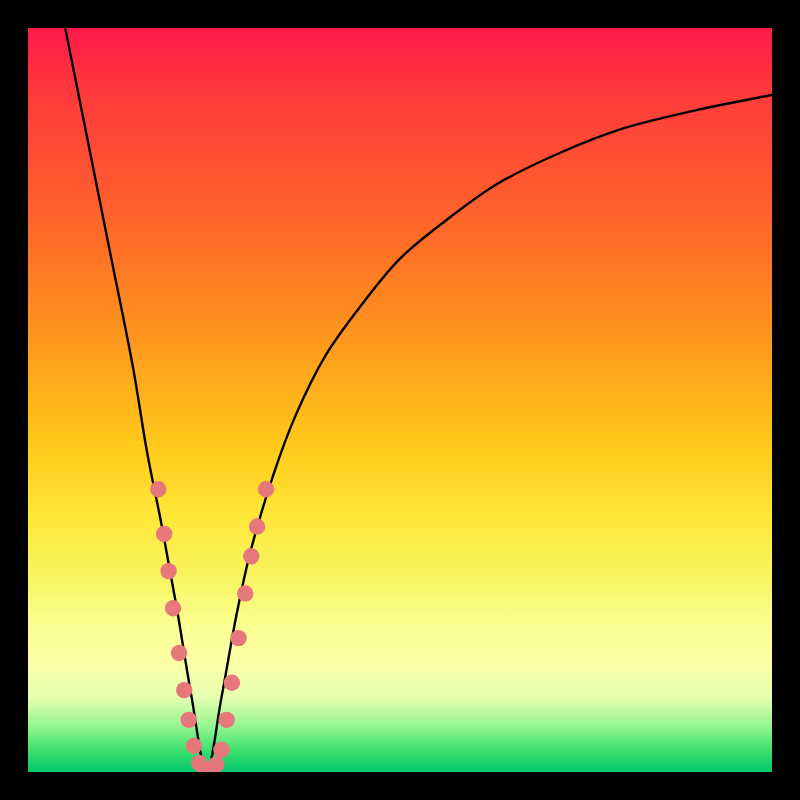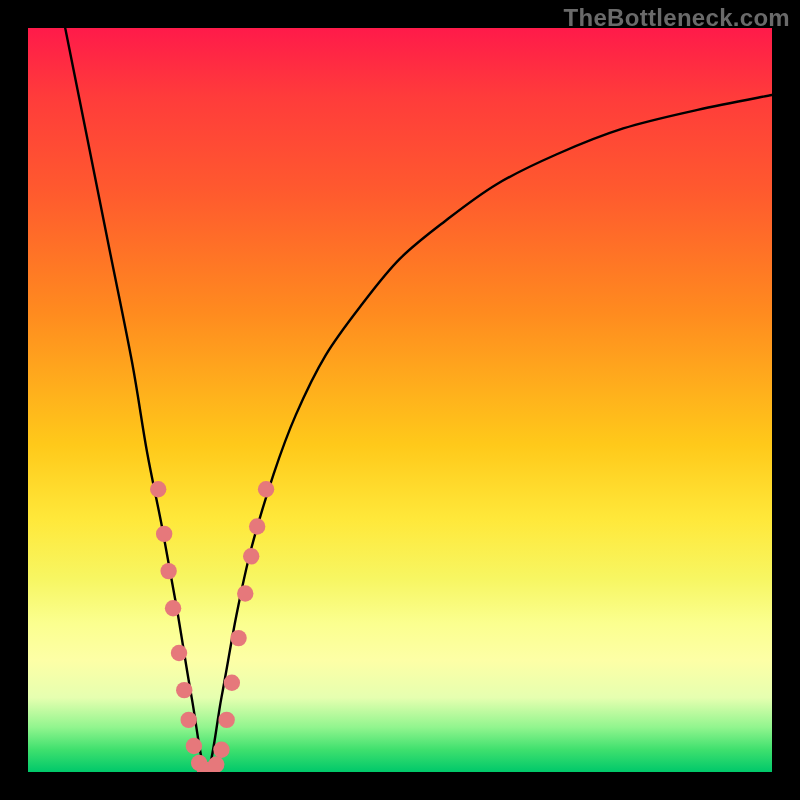--- a/index.html
+++ b/index.html
@@ -54,21 +54,20 @@
     position: absolute;
     left: 0;
     top: 0;
     width: 744px;
     height: 744px;
   }
 </style>
 </head>
 <body>
 <div class="outer">
-  <div class="watermark">TheBottleneck.com</div>
   <div class="plot">
     <svg class="curve" viewBox="0 0 744 744">
       <g id="curve-group">
           <path d="M 37.20 0.00 C 40.92 18.60, 52.08 74.40, 59.52 111.60 C 66.96 148.80, 74.40 186.00, 81.84 223.20 C 89.28 260.40, 97.96 301.32, 104.16 334.80 C 110.36 368.28, 114.08 396.80, 119.04 424.08 C 124.00 451.36, 128.96 472.44, 133.92 498.48 C 138.88 524.52, 143.84 551.80, 148.80 580.32 C 153.76 608.84, 158.72 642.32, 163.68 669.60 C 168.64 696.88, 173.60 744.00, 178.56 744.00 C 183.52 744.00, 188.48 695.64, 193.44 669.60 C 198.40 643.56, 203.36 612.56, 208.32 587.76 C 213.28 562.96, 217.00 544.36, 223.20 520.80 C 229.40 497.24, 238.08 468.72, 245.52 446.40 C 252.96 424.08, 259.16 406.72, 267.84 386.88 C 276.52 367.04, 286.44 345.96, 297.60 327.36 C 308.76 308.76, 322.40 291.40, 334.80 275.28 C 347.20 259.16, 358.36 244.28, 372.00 230.64 C 385.64 217.00, 400.52 205.84, 416.64 193.44 C 432.76 181.04, 450.12 167.40, 468.72 156.24 C 487.32 145.08, 507.16 135.78, 528.24 126.48 C 549.32 117.18, 571.64 107.88, 595.20 100.44 C 618.76 93.00, 644.80 87.42, 669.60 81.84 C 694.40 76.26, 731.60 69.44, 744.00 66.96" fill="none" stroke="#000000" stroke-width="2.4" stroke-linecap="round"></path>
         </g>
       <g id="points-group">
           <circle cx="130.20" cy="461.28" r="8.2" fill="#e6787b"></circle>
           <circle cx="136.15" cy="505.92" r="8.2" fill="#e6787b"></circle>
           <circle cx="140.62" cy="543.12" r="8.2" fill="#e6787b"></circle>
           <circle cx="145.08" cy="580.32" r="8.2" fill="#e6787b"></circle>

